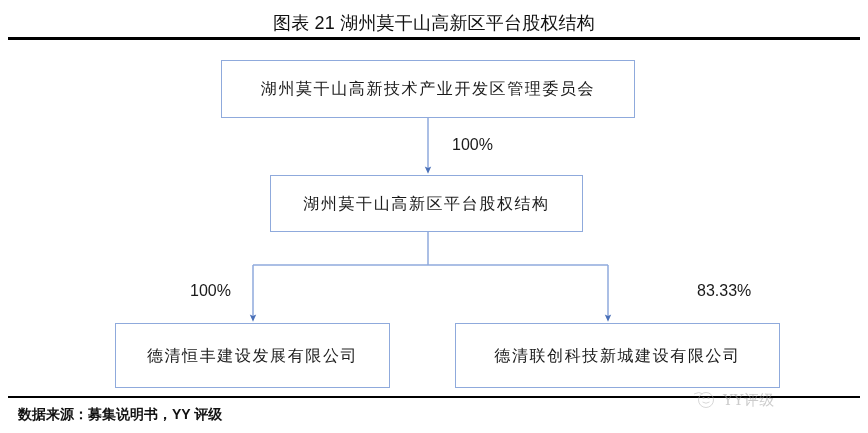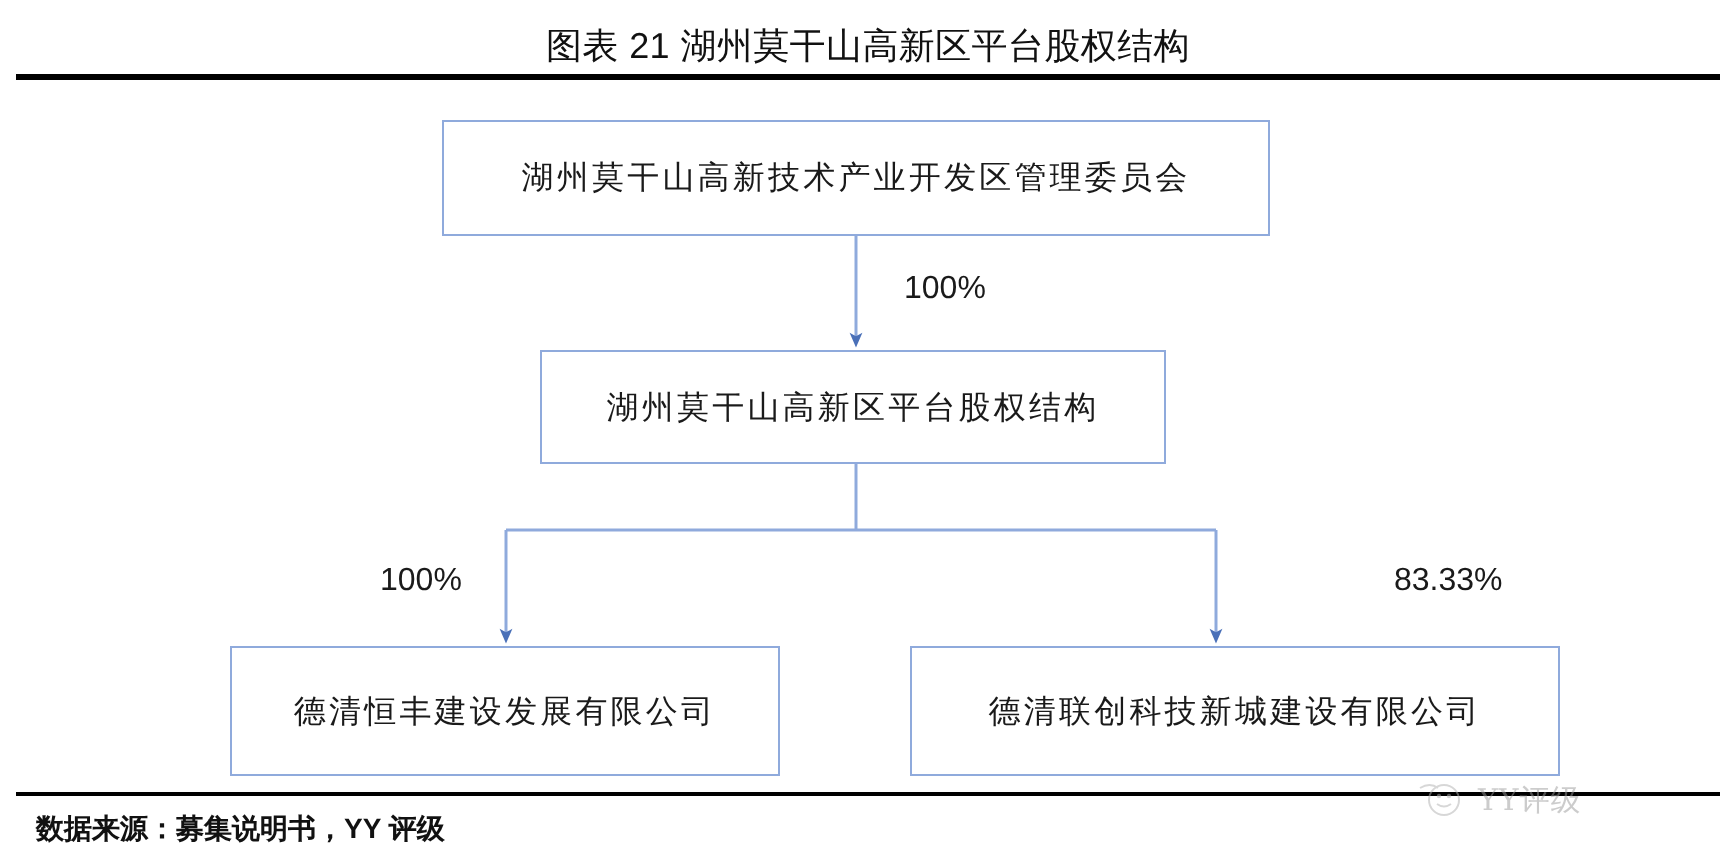--- a/index.html
+++ b/index.html
@@ -128,21 +128,21 @@
     top: 406px;
     font-size: 14px;
     font-weight: bold;
     color: #111111;
     white-space: nowrap;
   }
 
   
   #watermark {
     position: absolute;
-    left: 708px;
+    left: 692px;
     top: 386px;
     width: 140px;
     height: 28px;
     display: flex;
     align-items: center;
     gap: 5px;
     opacity: 0.5;
     z-index: 4;
   }
   #watermark-text {

